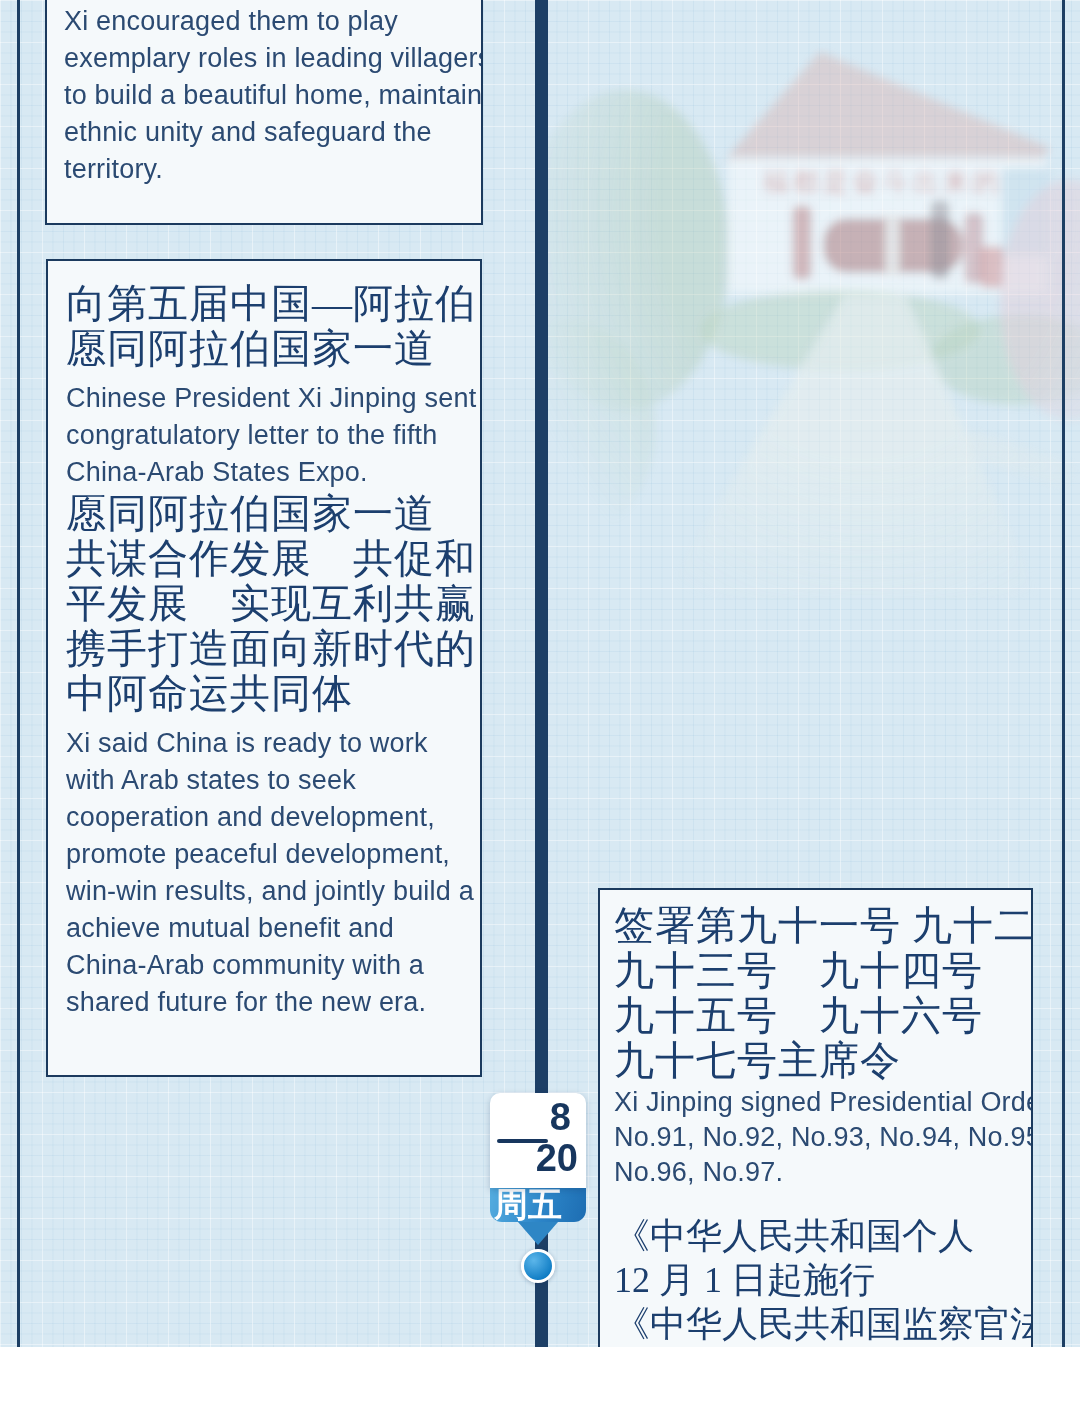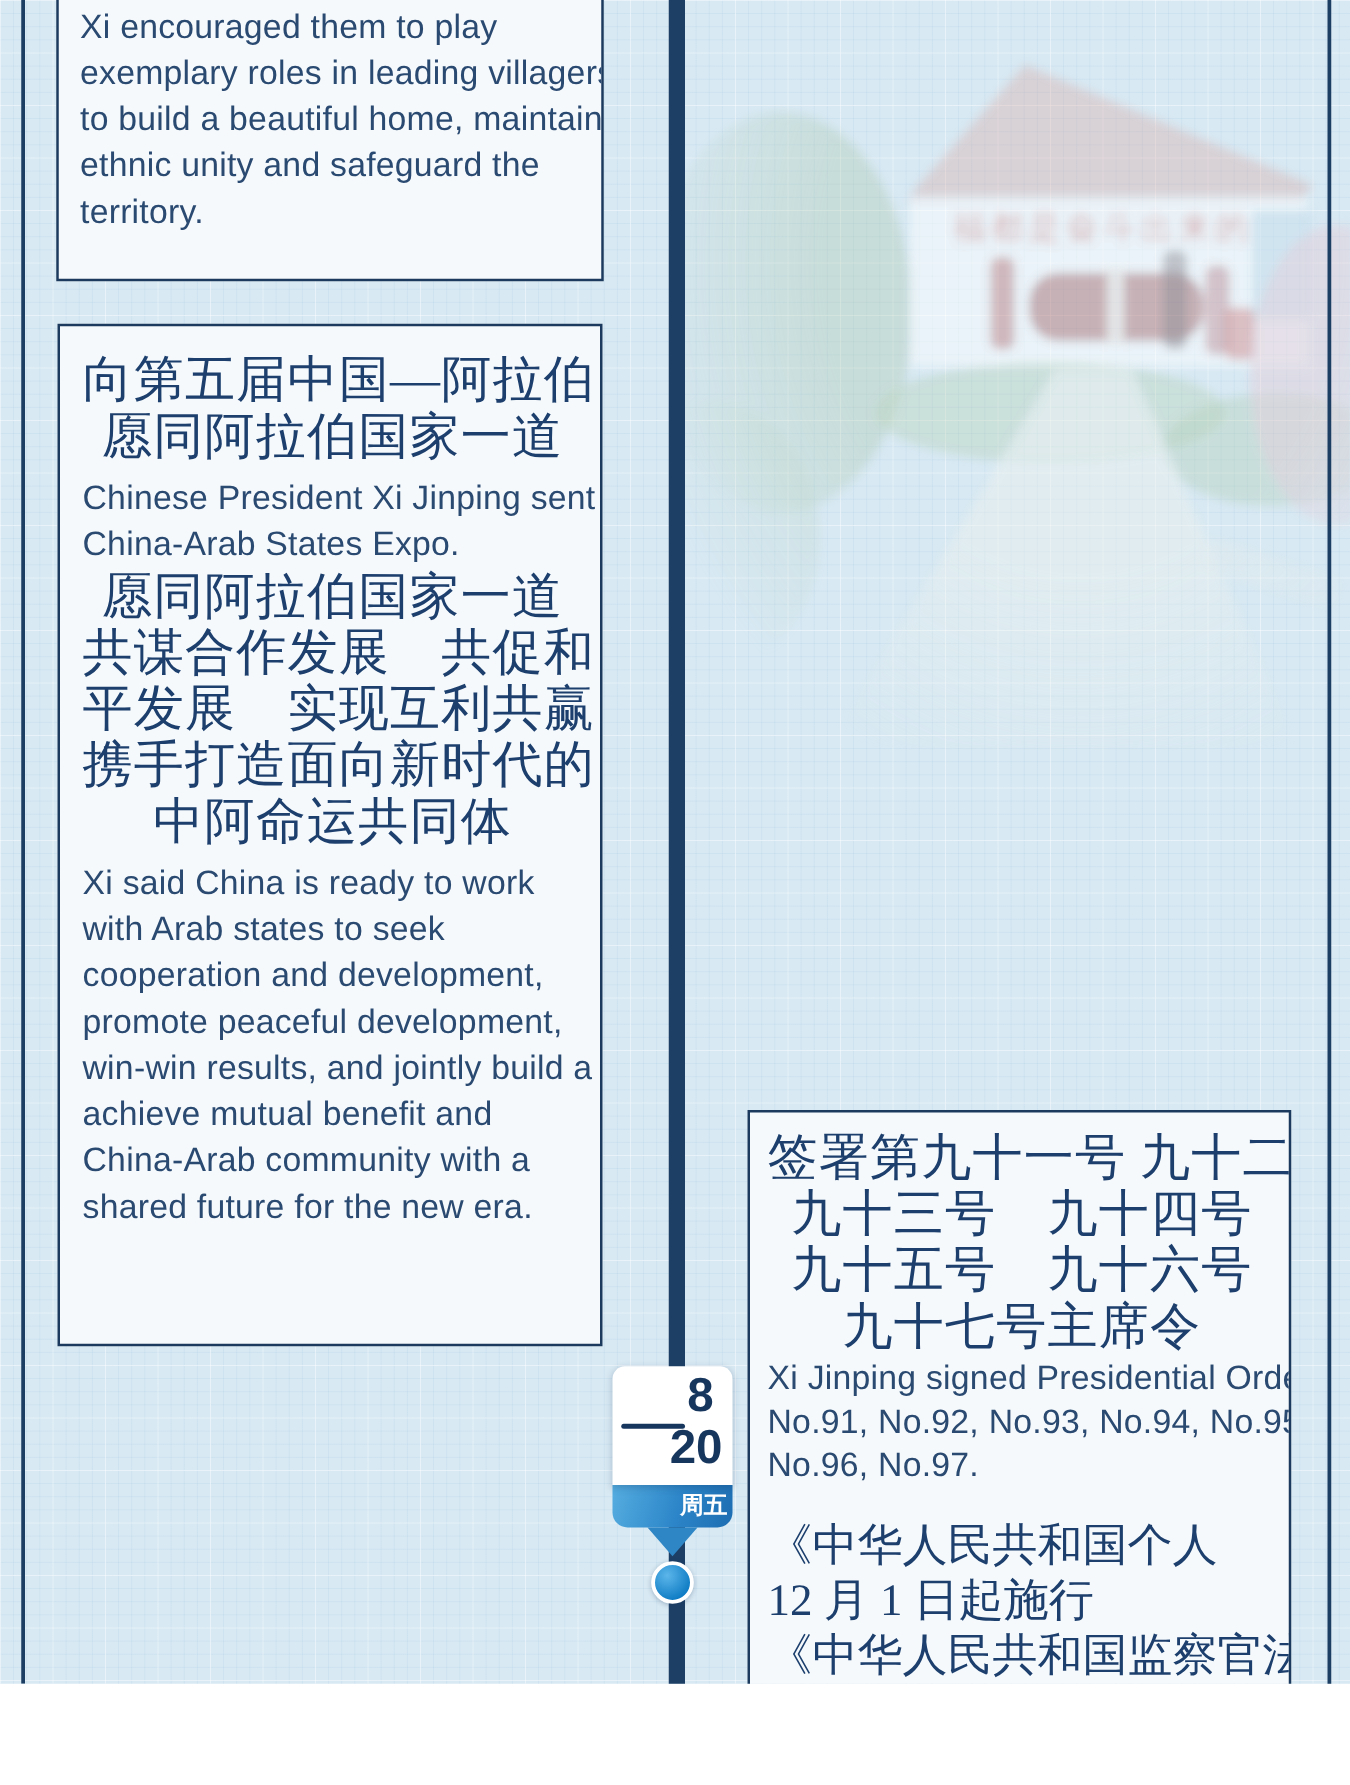--- a/index.html
+++ b/index.html
@@ -32,21 +32,21 @@
     border:2px solid #1b3a5e;box-sizing:border-box;overflow:hidden;
   }
   .card-top{left:45px;top:-12px;width:438px;height:237px;padding:13px 16px 0 17px;}
   .card-expo{left:46px;top:259px;width:436px;height:818px;padding:20px 14px 0 18px;}
   .card-orders{left:598px;top:888px;width:435px;height:700px;padding:13px 10px 0 14px;}
   .lines > div{white-space:pre;}
   .en{font-size:27px;line-height:37px;color:#2b4a72;letter-spacing:.2px;}
   .card-orders .en{line-height:35px;}
   .cn{
     margin:0;font-family:"Liberation Serif","DejaVu Serif",serif;font-weight:500;
-    font-size:40px;line-height:45px;color:#1c3f6e;letter-spacing:1px;text-align:center;
+    font-size:40px;line-height:45px;color:#1c3f6e;letter-spacing:1px;
   }
   .cn-body{
     font-family:"Liberation Serif","DejaVu Serif",serif;font-weight:400;
     font-size:36px;line-height:44px;color:#1c3f6e;
   }
   .card-expo .en{margin-top:9px;}
   .card-expo .cn + .en{margin-top:9px;}
   .card-expo .en + .cn{}
   .card-orders .en{margin-top:2px;}
   .card-orders .cn-body{margin-top:24px;}
@@ -59,24 +59,24 @@
   .badge-month{
     position:absolute;right:15px;top:2px;font-size:38px;line-height:44px;
     font-weight:600;color:#17365e;
   }
   .badge-rule{position:absolute;left:7px;top:46px;width:51px;height:4px;background:#17365e;border-radius:2px;}
   .badge-day{
     position:absolute;right:8px;top:42px;font-size:38px;line-height:46px;
     font-weight:600;color:#17365e;
   }
   .badge-band{
-    width:96px;height:34px;box-sizing:border-box;padding-right:4px;
+    width:96px;height:34px;box-sizing:border-box;padding-right:20px;
     background:linear-gradient(105deg,#55ade0 0%,#2c85c8 55%,#1d6db2 100%);
-    border-radius:0 0 12px 12px;text-align:right;
-    font-size:19px;line-height:33px;font-weight:700;color:#ffffff;
+    border-radius:0 0 12px 12px;text-align:center;
+    font-size:34px;line-height:33px;font-weight:700;color:#ffffff;
   }
   .badge-arrow{
     position:absolute;left:28px;top:129px;width:0;height:0;
     border-left:20px solid transparent;border-right:20px solid transparent;
     border-top:23px solid #2e86c5;
   }
   .badge-dot{
     position:absolute;left:31px;top:156px;width:34px;height:34px;box-sizing:border-box;
     border-radius:50%;border:3px solid #ffffff;
     background:radial-gradient(circle at 35% 30%,#5cb6ea,#0f7cc4 75%);
@@ -131,20 +131,21 @@
       </div>
   </section>
 
   <section class="card card-expo">
     <h2 class="cn lines">
         <div>向第五届中国—阿拉伯</div>
         <div>愿同阿拉伯国家一道</div>
       </h2>
     <div class="en lines">
         <div>Chinese President Xi Jinping sent a</div>
+        <div>congratulatory letter to the fifth</div>
         <div>China-Arab States Expo.</div>
       </div>
     <h2 class="cn lines">
         <div>愿同阿拉伯国家一道</div>
         <div>共谋合作发展　共促和</div>
         <div>平发展　实现互利共赢</div>
         <div>携手打造面向新时代的</div>
         <div>中阿命运共同体</div>
       </h2>
     <div class="en lines">

